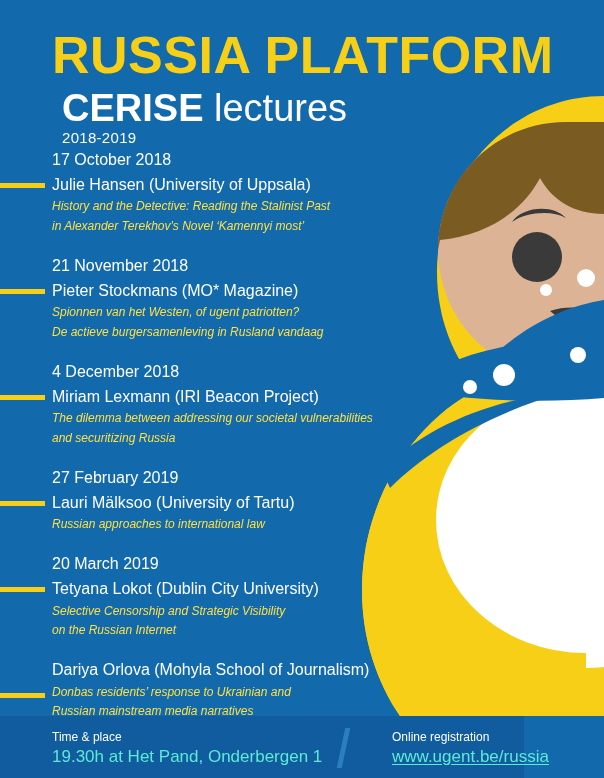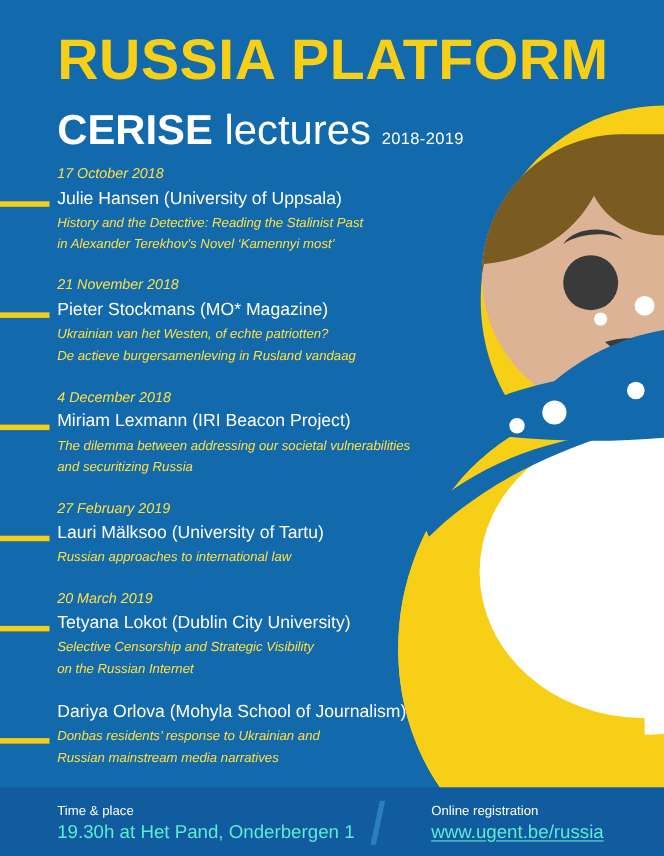--- a/index.html
+++ b/index.html
@@ -35,21 +35,22 @@
     font-weight:bold;
     letter-spacing:0.5px;
     color:#f7cf16;
     line-height:1.04;
     margin:0;
     white-space:nowrap;
   }
   .title-sub-row{
     display:flex;
     align-items:baseline;
-    margin-top:18px;
+    margin-top:7px;
+    flex-direction:column;
   }
   .title-sub{
     font-size:38px;
     color:#ffffff;
     line-height:1.05;
     margin:0;
     white-space:nowrap;
   }
   .title-sub .bold{font-weight:bold;}
   .title-years{
@@ -73,25 +74,24 @@
   }
   .lecture:last-child{margin-bottom:0;}
   .dash{
     position:absolute;
     left:0;
     top:35px;
     width:45px;height:5px;
     background:#f7cf16;
   }
   .l-date{
-    font-size:13px;
-    color:#fde047;
+    font-size:16px;
+    color:#ffffff;
     line-height:1.5;
     white-space:nowrap;
-    font-style:italic;
   }
   .l-speaker{
     font-size:16px;
     color:#ffffff;
     line-height:1.45;
     margin-top:1px;
     white-space:nowrap;
   }
   .l-topic{
     font-size:12px;
@@ -99,21 +99,21 @@
     color:#fde047;
     line-height:1.45;
     margin-top:2px;
     white-space:nowrap;
   }
 
   
   #footer{
     position:absolute;
     left:0;bottom:0;
-    width:604px;height:62px;
+    width:524px;height:62px;
     background:#115c9e;
   }
   .f-col{
     position:absolute;
     top:13px;
   }
   .f-left{left:52px;}
   .f-right{left:392px;}
   .f-label{
     font-size:12px;
@@ -208,21 +208,21 @@
       <div class="l-date">17 October 2018</div>
       <div class="l-speaker">Julie Hansen (University of Uppsala)</div>
       <div class="l-topic">History and the Detective: Reading the Stalinist Past</div>
       <div class="l-topic">in Alexander Terekhov's Novel ‘Kamennyi most’</div>
     </div>
 
     <div class="lecture">
       <span class="dash"></span>
       <div class="l-date">21 November 2018</div>
       <div class="l-speaker">Pieter Stockmans (MO* Magazine)</div>
-      <div class="l-topic">Ukrainian van het Westen, of echte patriotten?</div>
+      <div class="l-topic">Spionnen van het Westen, of ugent patriotten?</div>
       <div class="l-topic">De actieve burgersamenleving in Rusland vandaag</div>
     </div>
 
     <div class="lecture">
       <span class="dash"></span>
       <div class="l-date">4 December 2018</div>
       <div class="l-speaker">Miriam Lexmann (IRI Beacon Project)</div>
       <div class="l-topic">The dilemma between addressing our societal vulnerabilities</div>
       <div class="l-topic">and securitizing Russia</div>
     </div>

